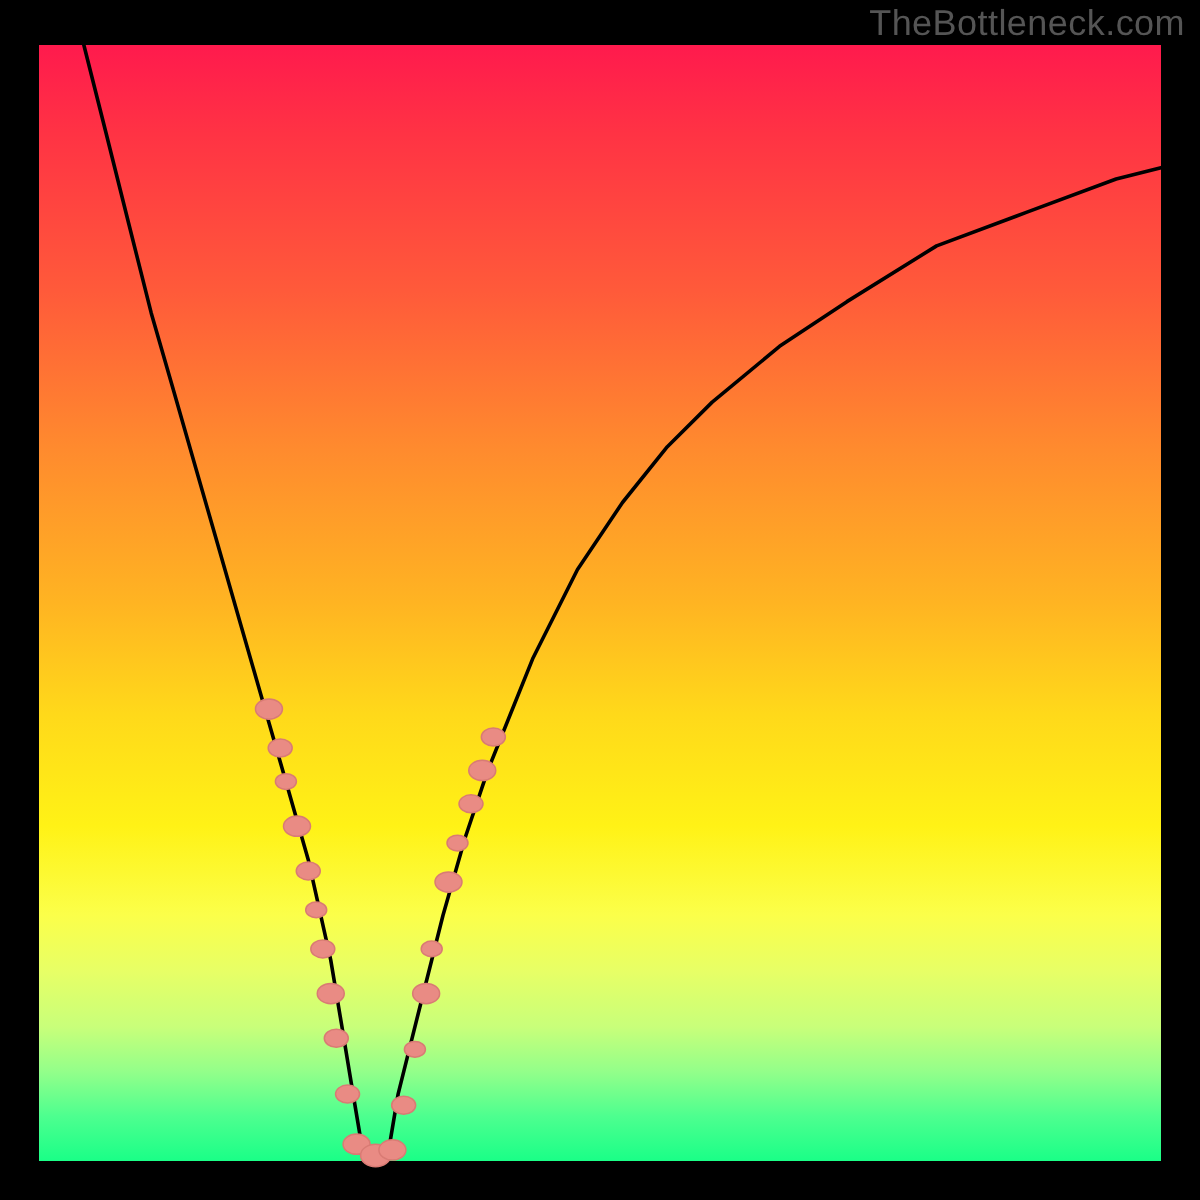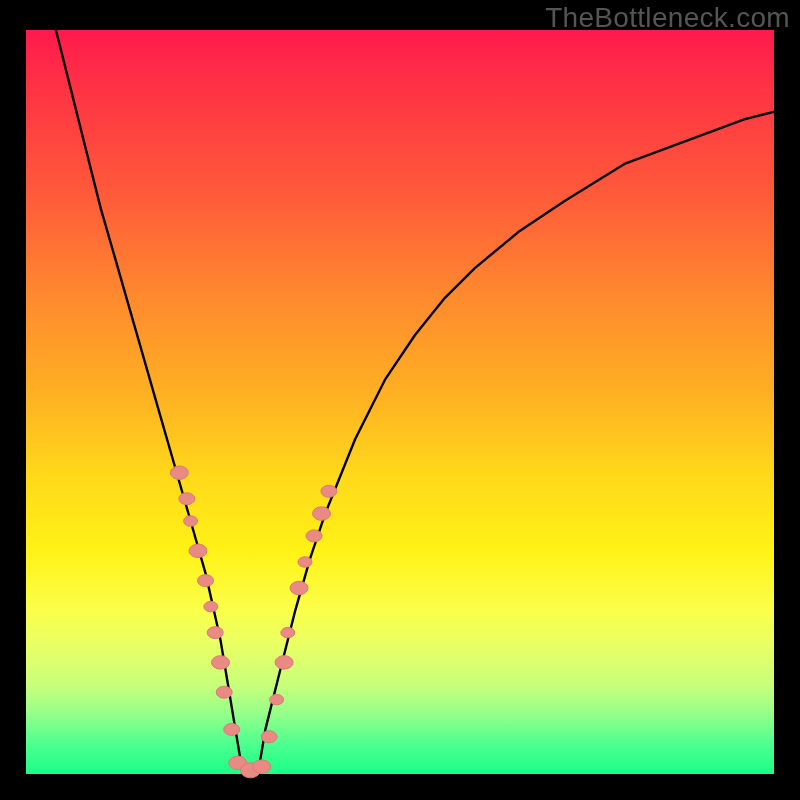--- a/index.html
+++ b/index.html
@@ -49,21 +49,21 @@
     top: 0;
     width: 748px;
     height: 744px;
     overflow: visible;
   }
   .watermark {
     position: absolute;
     top: 2px;
     right: 10px;
     color: #555;
-    font-size: 28px;
+    font-size: 24px;
     letter-spacing: 0.3px;
     user-select: none;
   }
 </style>
 </head>
 <body>
 
 <div class="watermark">TheBottleneck.com</div>
 
 <div class="frame">

